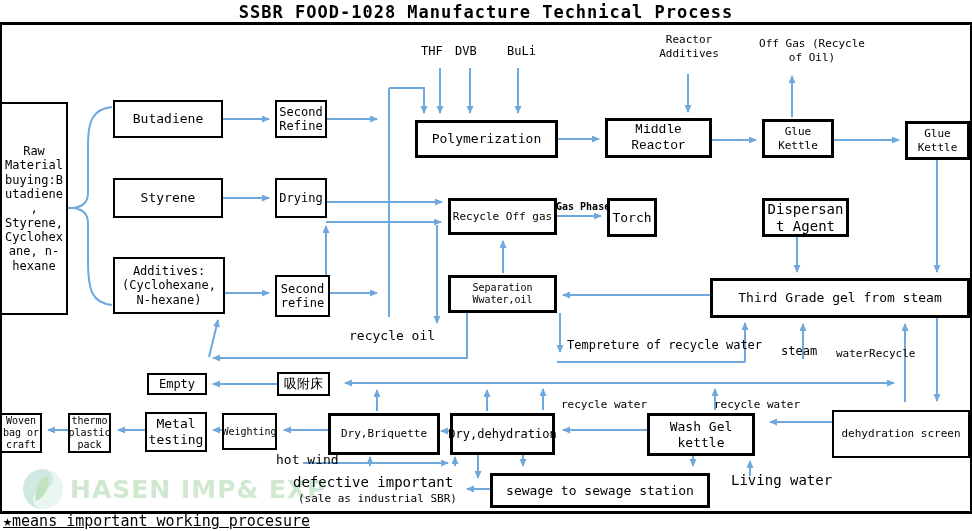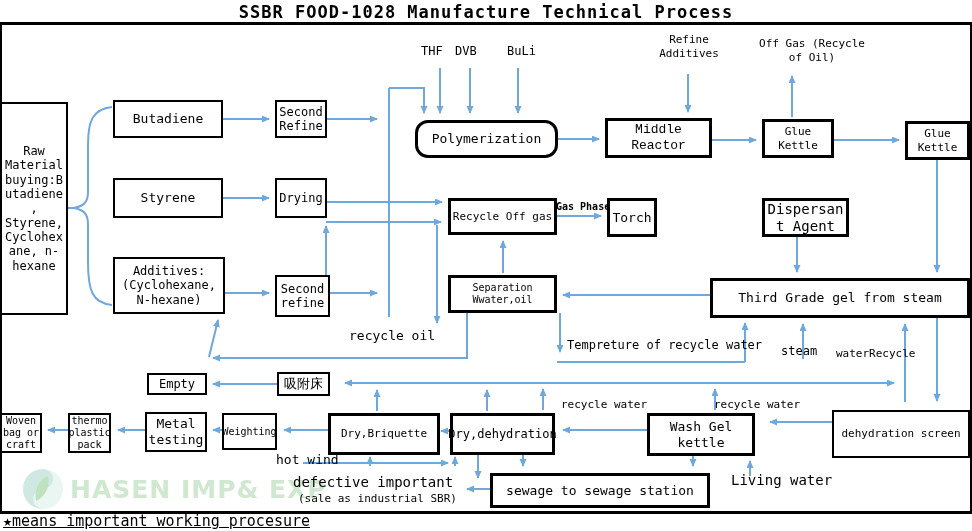--- a/index.html
+++ b/index.html
@@ -111,21 +111,21 @@
     </g>
   </svg>
 
   <div class="box wrapok" style="left:0;top:102px;width:68px;height:213px;font-size:12px;overflow-wrap:anywhere;">Raw Material buying:Butadiene, Styrene, Cyclohexane, n-hexane</div>
   <div class="box" style="left:113px;top:100px;width:110px;height:38px;font-size:13px;">Butadiene</div>
   <div class="box" style="left:113px;top:178px;width:110px;height:40px;font-size:13px;">Styrene</div>
   <div class="box wrapok" style="left:113px;top:257px;width:112px;height:57px;font-size:12px;overflow-wrap:anywhere;">Additives:(Cyclohexane, N-hexane)</div>
   <div class="box wrapok" style="left:275px;top:100px;width:52px;height:38px;font-size:12px;">Second Refine</div>
   <div class="box" style="left:275px;top:178px;width:52px;height:40px;font-size:12px;">Drying</div>
   <div class="box wrapok" style="left:275px;top:275px;width:55px;height:42px;font-size:12px;">Second refine</div>
-  <div class="box" style="left:415px;top:120px;width:143px;height:38px;font-size:13px;border-width:3px;border-radius:13px;">Polymerization</div>
+  <div class="box" style="left:415px;top:120px;width:143px;height:38px;font-size:13px;border-width:3px;">Polymerization</div>
   <div class="box" style="left:605px;top:118px;width:107px;height:40px;font-size:13px;border-width:3px;font-family:Liberation Mono, monospace;">Middle Reactor</div>
   <div class="box" style="left:762px;top:119px;width:72px;height:39px;font-size:11px;border-width:3px;">Glue Kettle</div>
   <div class="box" style="left:905px;top:121px;width:65px;height:39px;font-size:11px;border-width:3px;">Glue Kettle</div>
   <div class="box" style="left:448px;top:198px;width:109px;height:37px;font-size:11px;border-width:3px;">Recycle Off gas</div>
   <div class="box" style="left:607px;top:198px;width:50px;height:39px;font-size:13px;border-width:3px;">Torch</div>
   <div class="box wrapok" style="left:762px;top:198px;width:87px;height:39px;font-size:14px;overflow-wrap:anywhere;border-width:3px;">Dispersant Agent</div>
   <div class="box" style="left:448px;top:275px;width:109px;height:38px;font-size:10px;overflow:hidden;border-width:3px;">Separation Wwater,oil</div>
   <div class="box" style="left:710px;top:278px;width:260px;height:40px;font-size:13px;border-width:3px;">Third Grade gel from steam</div>
   <div class="box" style="left:147px;top:373px;width:60px;height:22px;font-size:12px;">Empty</div>
   <div class="box" style="left:277px;top:372px;width:53px;height:24px;font-size:13px;">吸附床</div>
@@ -135,21 +135,21 @@
   <div class="box" style="left:222px;top:413px;width:55px;height:37px;font-size:10px;">Weighting</div>
   <div class="box" style="left:328px;top:413px;width:112px;height:42px;font-size:11px;border-width:3px;">Dry,Briquette</div>
   <div class="box" style="left:450px;top:413px;width:105px;height:42px;font-size:12px;border-width:3px;">Dry,dehydration</div>
   <div class="box" style="left:647px;top:413px;width:108px;height:43px;font-size:13px;overflow:hidden;border-width:3px;">Wash Gel kettle</div>
   <div class="box" style="left:832px;top:410px;width:138px;height:48px;font-size:11px;">dehydration screen</div>
   <div class="box" style="left:490px;top:473px;width:220px;height:35px;font-size:13px;border-width:3px;">sewage to sewage station</div>
 
   <div class="lbl" style="left:421px;top:44px;font-size:12px;">THF</div>
   <div class="lbl" style="left:455px;top:44px;font-size:12px;">DVB</div>
   <div class="lbl" style="left:507px;top:44px;font-size:12px;">BuLi</div>
-  <div class="lbl wrapok" style="left:650px;top:33px;width:78px;font-size:11px;text-align:center;">Refine Additives</div>
+  <div class="lbl wrapok" style="left:650px;top:33px;width:78px;font-size:11px;text-align:center;">Reactor Additives</div>
   <div class="lbl wrapok" style="left:756px;top:37px;width:112px;font-size:11px;text-align:center;">Off Gas (Recycle of Oil)</div>
   <div class="lbl" style="left:556px;top:201px;font-size:10px;font-weight:bold;">Gas Phase</div>
   <div class="lbl" style="left:349px;top:328px;font-size:13px;">recycle oil</div>
   <div class="lbl" style="left:567px;top:338px;font-size:12px;">Tempreture of recycle water</div>
   <div class="lbl" style="left:781px;top:344px;font-size:12px;">steam</div>
   <div class="lbl" style="left:836px;top:347px;font-size:11px;">waterRecycle</div>
   <div class="lbl" style="left:561px;top:398px;font-size:11px;">recycle water</div>
   <div class="lbl" style="left:714px;top:398px;font-size:11px;">recycle water</div>
   <div class="lbl" style="left:276px;top:452px;font-size:13px;">hot wind</div>
   <div class="lbl" style="left:731px;top:472px;font-size:14px;">Living water</div>

